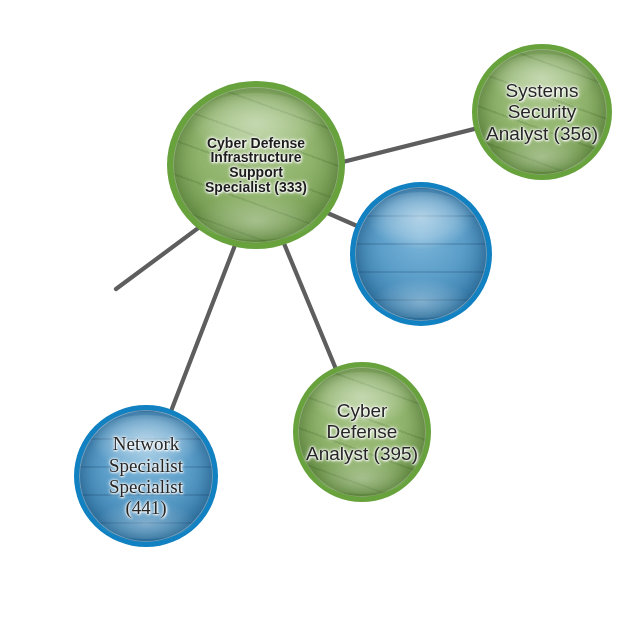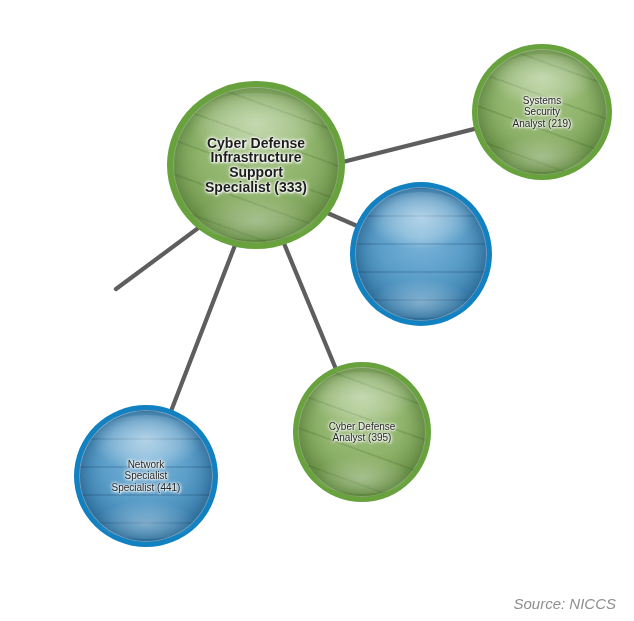--- a/index.html
+++ b/index.html
@@ -56,21 +56,21 @@
   .sheen{
     position:absolute;left:12%;bottom:2%;width:76%;height:30%;
     border-radius:50%;
     background:radial-gradient(ellipse at 50% 60%,
       rgba(255,255,255,0.32) 0%, rgba(255,255,255,0) 70%);
     pointer-events:none;
   }
   .label{
     position:relative;
     padding:0 8px;
-    font-size:10px;line-height:1.12;
+    font-size:19px;line-height:1.12;
     color:#262626;
     text-shadow:0 0 2px #fff, 0 0 3px #fff, 0 0 5px #fff, 1px 1px 2px rgba(255,255,255,0.9);
   }
   .hub .label{font-size:14px;line-height:1.05;font-weight:bold;color:#1d1d1d;}
   .label span{display:block;}
   .source{
     position:absolute;right:18px;bottom:9px;
     font-size:15px;font-style:italic;
     color:#8f8f8f;
     z-index:3;
@@ -80,45 +80,44 @@
 <body>
 
 <div class="canvas">
   <svg class="edges" viewBox="0 0 634 621" xmlns="http://www.w3.org/2000/svg">
       <line x1="259" y1="183" x2="542" y2="112" stroke="#5e5e5e" stroke-width="4.2" stroke-linecap="round"></line>
       <line x1="259" y1="183" x2="421" y2="254" stroke="#5e5e5e" stroke-width="4.2" stroke-linecap="round"></line>
       <line x1="259" y1="183" x2="362" y2="432" stroke="#5e5e5e" stroke-width="4.2" stroke-linecap="round"></line>
       <line x1="259" y1="183" x2="146" y2="476" stroke="#5e5e5e" stroke-width="4.2" stroke-linecap="round"></line>
       <line x1="259" y1="183" x2="116" y2="289" stroke="#5e5e5e" stroke-width="4.2" stroke-linecap="round"></line>
     </svg>
-  <div class="source">Source: NICCS</div>
 <div class="node green hub" title="Cyber Defense Infrastructure Support Specialist (521)" style="left: 167px; top: 81px; width: 178px; height: 168px;">
       <div class="gloss"></div>
       <div class="sheen"></div>
       <div class="label">
         <span>Cyber Defense</span>
         <span>Infrastructure</span>
         <span>Support</span>
         <span>Specialist (333)</span>
       </div>
     </div>
     <div class="node green" title="Systems Security Analyst (461)" style="left: 472px; top: 44px; width: 140px; height: 136px;">
       <div class="gloss"></div>
       <div class="sheen"></div>
       <div class="label">
         <span>Systems</span>
         <span>Security</span>
-        <span>Analyst (219)</span>
+        <span>Analyst (356)</span>
       </div>
     </div>
     <div class="node blue" title="System Administrator (451)" style="left: 350px; top: 182px; width: 142px; height: 144px;">
       <div class="gloss"></div>
       <div class="sheen"></div>
     </div>
-    <div class="node blue" title="Network Operations Specialist (441)" style="left: 74px; top: 405px; width: 144px; height: 142px;">
+    <div class="node blue" title="Network Operations Specialist (441)" style="left: 74px; top: 405px; width: 144px; height: 142px; font-family: Liberation Serif, serif;">
       <div class="gloss"></div>
       <div class="sheen"></div>
       <div class="label">
         <span>Network</span>
         <span>Specialist</span>
         <span>Specialist (441)</span>
       </div>
     </div>
     <div class="node green" title="Cyber Defense Analyst (511)" style="left: 293px; top: 362px; width: 138px; height: 140px;">
       <div class="gloss"></div>

